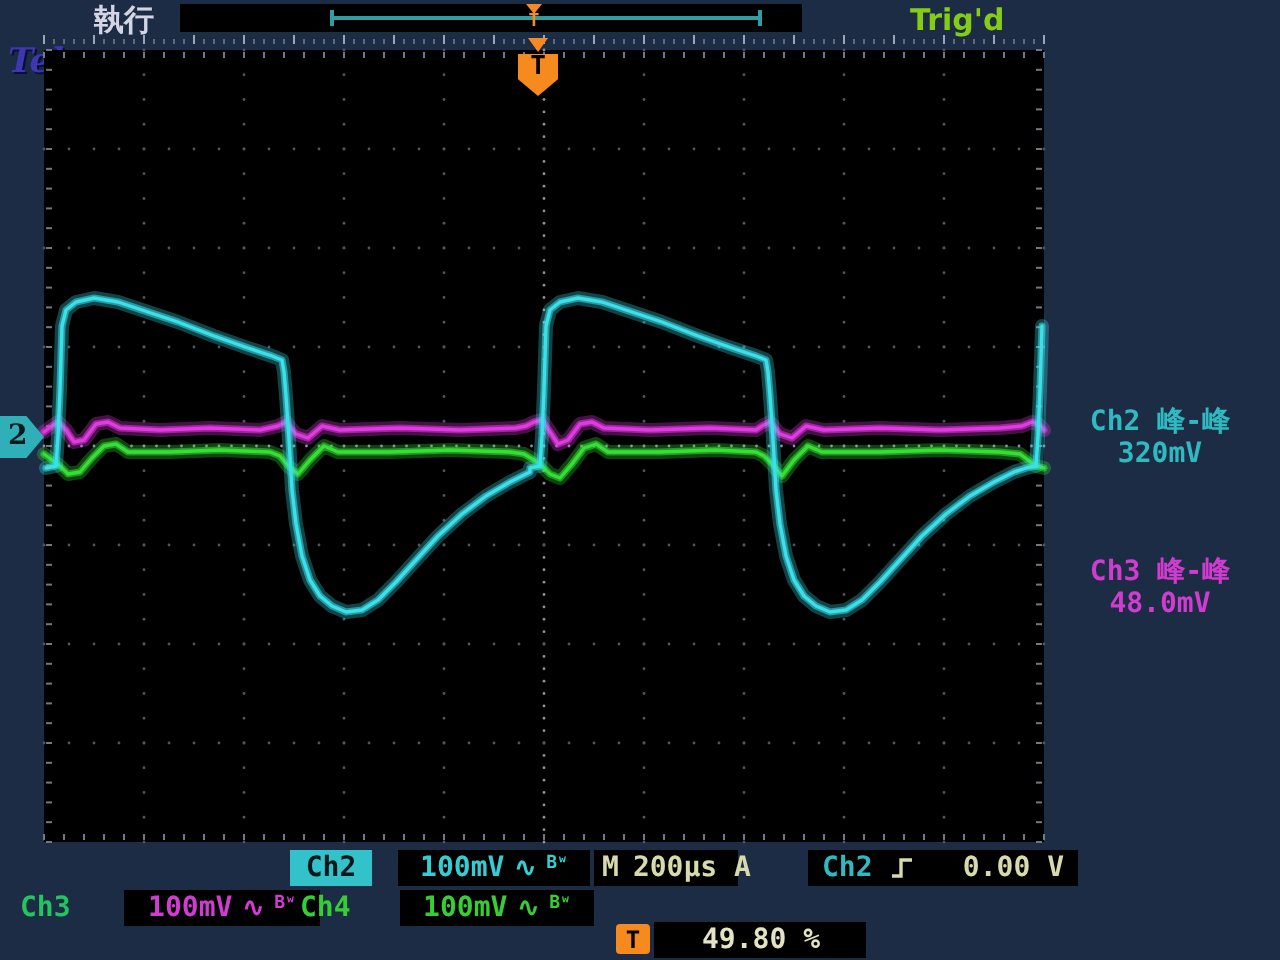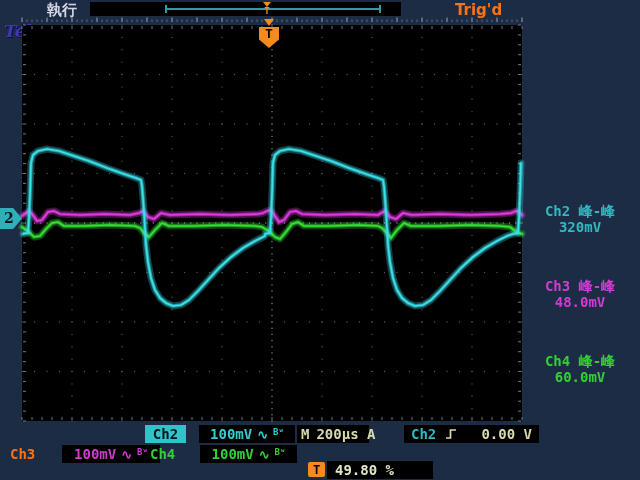--- a/index.html
+++ b/index.html
@@ -2,21 +2,21 @@
 <html><head>
 <meta charset="utf-8">
 <style>
   html,body{margin:0;padding:0;background:#000;}
   .screen{position:relative;width:640px;height:480px;background:#1d2c45;overflow:hidden;
           font-family:"DejaVu Sans",sans-serif;}
   
   .tek-logo{position:absolute;left:4px;top:1px;font:italic bold 17px "DejaVu Serif",serif;
             color:#3d38b0;text-shadow:1px 1px 0 #0d0d3a;margin-top:20px;}
   .run-status{position:absolute;left:47px;top:1px;font:bold 15px "DejaVu Sans",sans-serif;color:#d4d4e4;}
-  .trigd{position:absolute;left:455px;top:1px;font:bold 15px "DejaVu Sans",sans-serif;color:#f97316;}
+  .trigd{position:absolute;left:455px;top:1px;font:bold 15px "DejaVu Sans",sans-serif;color:#84cc16;}
   .record-bar{position:absolute;left:90px;top:2px;width:311px;height:14px;background:#000;}
   .rec-line{position:absolute;left:75px;top:6px;width:216px;height:2px;background:#2f9da3;}
   .rec-brk{position:absolute;top:3px;width:2px;height:8px;background:#2f9da3;}
   .rec-brk.l{left:75px}.rec-brk.r{left:289px}
   .rec-t{position:absolute;left:171px;top:0;width:12px;height:14px;text-align:center;}
   .rec-t .tri{margin:0 auto;width:0;height:0;border-left:4px solid transparent;border-right:4px solid transparent;border-top:5px solid #f68a1f;}
   .rec-t .tt{font:bold 9px "DejaVu Sans Mono",monospace;color:#f68a1f;line-height:8px;}
   
   .trig-flag{position:absolute;left:259px;top:19px;width:20px;text-align:center;}
   .trig-flag .tri{margin:0 auto;width:0;height:0;border-left:5px solid transparent;border-right:5px solid transparent;border-top:7px solid #f68a1f;}
@@ -36,27 +36,27 @@
   
   .sb{position:absolute;font:bold 14px "DejaVu Sans Mono",monospace;height:18px;display:flex;align-items:center;}
   .box{background:#000;height:18px;display:flex;align-items:center;box-sizing:border-box;margin-left:12px;}
   .ch2badge{left:145px;top:425px;width:41px;background:#33c2c9;color:#00161a;justify-content:center;}
   .ch2box{left:187px;top:425px;width:96px;color:#35ccd4;justify-content:center;gap:5px;}
   .mbox{left:285px;top:425px;width:72px;color:#d9d9ae;justify-content:flex-start;padding:0 4px;gap:7px;}
   .alabel{left:367px;top:425px;color:#d9d9ae;}
   .trigbox{left:392px;top:425px;width:135px;color:#d9d9ae;padding:0 7px;gap:9px;}
   .trigbox .src{color:#2fb9c0;}
   .trigbox .lvl{margin-left:auto;}
-  .ch3label{left:10px;top:445px;color:#f97316;}
+  .ch3label{left:10px;top:445px;color:#22c55e;}
   .ch3box{left:50px;top:445px;width:98px;color:#cf3ccf;justify-content:center;gap:5px;}
   .ch4label{left:150px;top:445px;color:#35cf35;}
   .ch4box{left:188px;top:445px;width:97px;color:#35cf35;justify-content:center;gap:5px;}
   .tbadge{left:296px;top:462px;width:17px;height:15px;background:#f68a1f;color:#000;
           justify-content:center;font-size:12px;border-radius:2px;}
-  .pctbox{left:315px;top:461px;width:106px;color:#e4e4c4;padding-left:8px;gap:8px;}
+  .pctbox{left:315px;top:461px;width:106px;color:#e4e4c4;padding-left:24px;gap:8px;}
   .cicon{font-size:13px;}
   .bwicon{font-size:9px;align-self:flex-start;line-height:14px;}
   .slope-icon{display:inline-block;}
 </style>
 </head>
 <body>
 
 <div class="screen">
 
   <div class="tek-logo">Tek</div>
@@ -1034,24 +1034,20 @@
   <div class="gnd2">2</div>
 
   <div class="meas m2">
     <div>Ch2 峰-峰</div>
     <div>320mV</div>
   </div>
   <div class="meas m3">
     <div>Ch3 峰-峰</div>
     <div>48.0mV</div>
   </div>
-  <div class="meas m4">
-    <div>Ch4 峰-峰</div>
-    <div>60.0mV</div>
-  </div>
 
   <div class="sb ch2badge">Ch2</div>
   <div class="sb box ch2box">
     <span>100mV</span>
     <span class="cicon">∿</span>
     <span class="bwicon">Bʷ</span>
   </div>
   <div class="sb box mbox">
     <span>M</span>
     <span>200µs</span>

